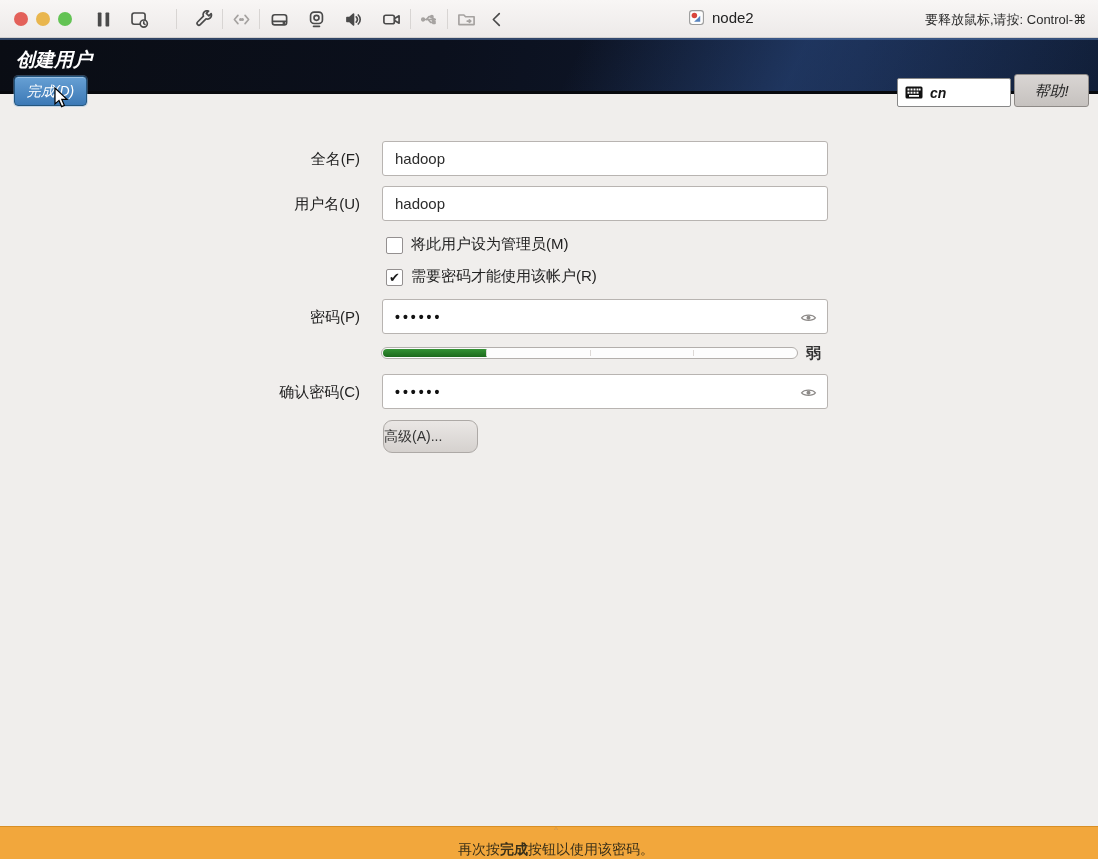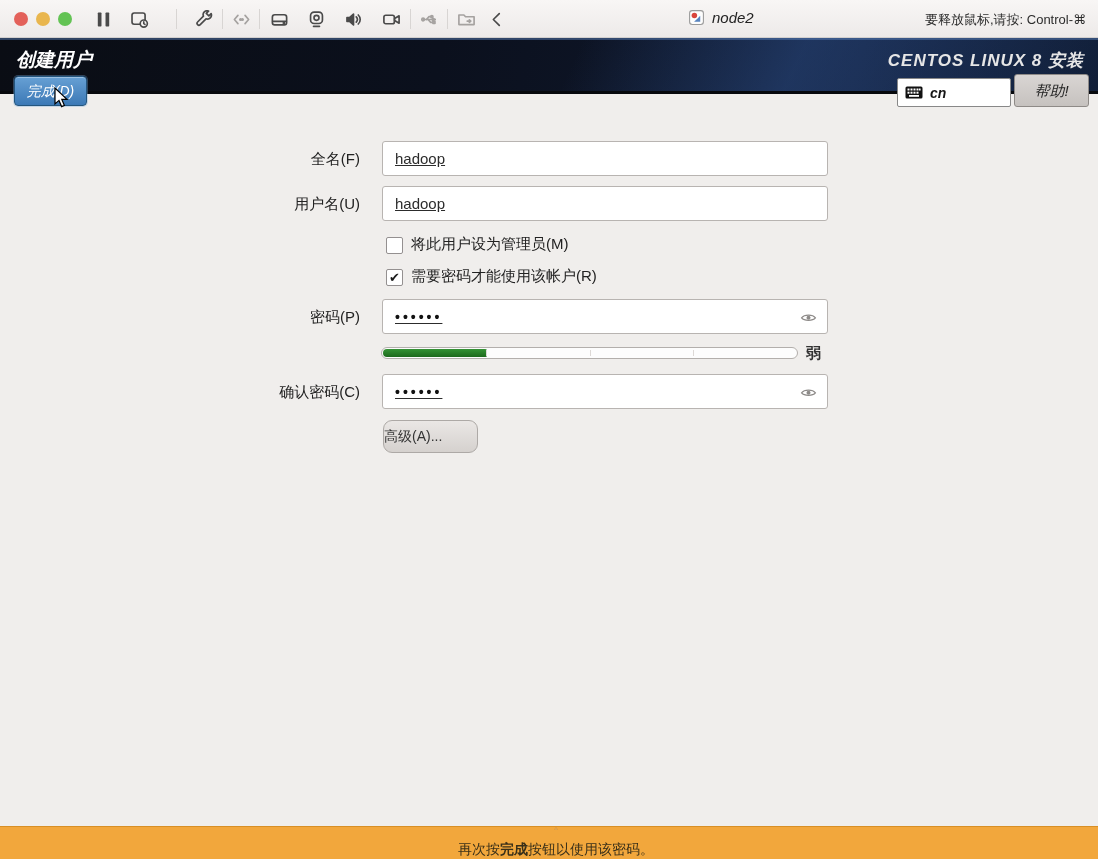--- a/index.html
+++ b/index.html
@@ -16,21 +16,21 @@
     background: linear-gradient(#f8f6f5, #edeae9);
     border-bottom: 1px solid #d3d0ce;
   }
   .tl { position:absolute; top:12px; width:14px; height:14px; border-radius:50%; }
   .tl.red { left:14px; background:#e3615a; }
   .tl.yellow { left:36px; background:#e9b64e; }
   .tl.green { left:58px; background:#63c354; }
   .tb-icon { position:absolute; top:8px; width:22px; height:22px; display:flex; align-items:center; justify-content:center; }
   .tb-icon svg { width:19px; height:19px; }
   .tb-sep { position:absolute; top:9px; width:1px; height:20px; background:#d8d5d3; }
-  .vm-title-group { position:absolute; top:9px; left:688px; display:flex; align-items:center; gap:7px;font-style:italic; }
+  .vm-title-group { position:absolute; top:9px; left:688px; display:flex; align-items:center; gap:7px; }
   .vm-title-group .vm-doc-icon { width:17px; height:17px; }
   .vm-title { font-size:15px; color:#222; }
   .release-hint { position:absolute; top:11px; right:12px; font-size:13px; color:#2c2c2c; }
 
   
   .installer-header {
     position:absolute; top:38px; left:0; width:100%; height:56px;
     background:
       linear-gradient(115deg, rgba(60,100,170,0) 52%, rgba(56,100,175,0.38) 72%, rgba(35,65,125,0.18) 100%),
       linear-gradient(100deg, #0a0d14 0%, #0b101d 40%, #101a30 78%, #0d1729 100%);
@@ -63,21 +63,21 @@
     border:1px solid #8e8a87; border-radius:3px;
     color:#242424; font-size:15px; text-align:center; line-height:31px;
   }
 
   
   .field-label { position:absolute; left:0; width:360px; text-align:right; font-size:15px; color:#222; }
   .text-field {
     position:absolute; left:382px; width:446px; height:35px;
     background:#fff; border:1px solid #b8b4b1; border-radius:3px;
     display:flex; align-items:center; padding:2px 12px;
-    font-size:15px; color:#2c2c2c;text-decoration:underline;
+    font-size:15px; color:#2c2c2c;
   }
   .dots { font-size:14px; font-weight:bold; letter-spacing:3px; color:#111; }
   .eye { position:absolute; right:10px; top:9px; width:17px; height:17px; }
   .checkbox-row { position:absolute; left:386px; display:flex; align-items:flex-end; gap:8px; }
   .checkbox {
     width:17px; height:17px; background:#fff; border:1px solid #949090; border-radius:2px;
     display:flex; align-items:center; justify-content:center;
     font-size:13px; font-weight:bold; color:#1a1a1a; line-height:1;
   }
   .checkbox-label { font-size:15px; color:#222; }
@@ -212,21 +212,20 @@
       </svg>
     <span class="vm-title">node2</span>
   </span>
 
   <span class="release-hint">要释放鼠标,请按: Control-⌘</span>
 </div>
 
 <div class="installer-header">
   <div class="page-title">创建用户</div>
   <div class="done-btn">完成(D)</div>
-  <div class="product-title">CENTOS LINUX 8 安装</div>
   <div class="kbd-selector">
     <svg viewBox="0 0 18 13">
         <rect x="0.5" y="0.5" width="17" height="12" rx="1.5" fill="#111"></rect>
         <g fill="#fff">
           <rect x="2.5" y="2.5" width="2" height="2"></rect>
           <rect x="5.5" y="2.5" width="2" height="2"></rect>
           <rect x="8.5" y="2.5" width="2" height="2"></rect>
           <rect x="11.5" y="2.5" width="2" height="2"></rect>
           <rect x="14" y="2.5" width="1.6" height="2"></rect>
           <rect x="2.5" y="5.7" width="2" height="2"></rect>

